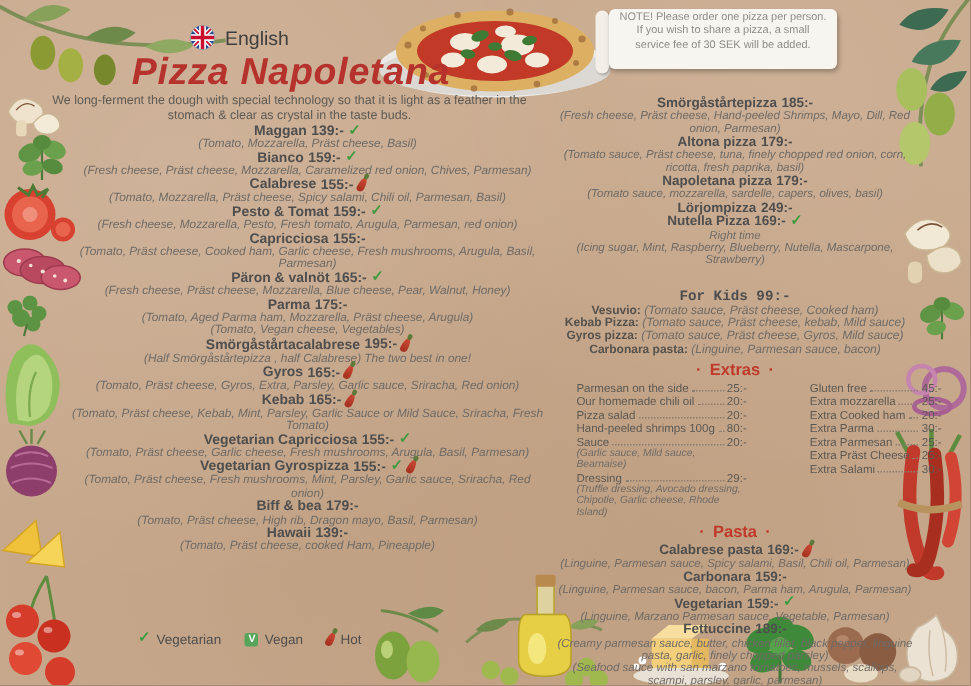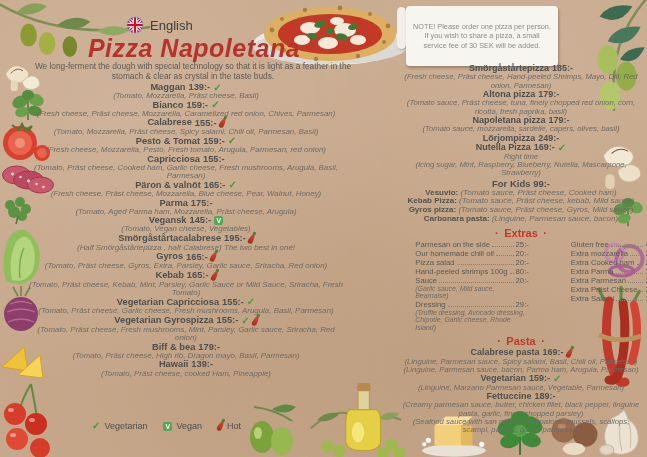--- a/index.html
+++ b/index.html
@@ -16,35 +16,35 @@
   .deco{position:absolute;pointer-events:none;}
   .deco svg{display:block;width:100%;height:100%;}
 
   
   .lang{position:absolute;left:126px;top:16px;display:flex;align-items:center;gap:6px;cursor:pointer;}
   .lang .txt{font-size:13px;color:#3e3e3e;}
 
   
   .note-pill{position:absolute;left:397px;top:7px;width:9px;height:42px;background:#f3efe8;border-radius:5px;box-shadow:1px 1px 2px rgba(0,0,0,.25);}
   .note{position:absolute;left:406px;top:6px;width:152px;min-height:40px;background:#f7f5f0;border-radius:4px;
-        box-shadow:1px 2px 3px rgba(0,0,0,.25);padding:16px 6px;box-sizing:border-box;
+        box-shadow:1px 2px 3px rgba(0,0,0,.25);padding:0 6px;box-sizing:border-box;
         font-size:7.3px;line-height:1.3;color:#8f8c86;text-align:center;}
 
   
   .pizza-photo{position:absolute;left:250px;top:0px;width:160px;height:68px;}
 
   
   .title{position:absolute;left:38px;top:34px;width:312px;text-align:center;
          font-size:25px;font-weight:bold;font-style:italic;color:#b5322d;letter-spacing:.5px;}
   .subtitle{position:absolute;left:26px;top:62px;width:334px;text-align:center;
             font-size:8.3px;line-height:1.18;color:#5d5a54;}
 
   
-  .col-left{position:absolute;left:29px;top:83px;width:314px;text-align:center;}
-  .col-right{position:absolute;left:400px;top:64px;width:242px;text-align:center;}
+  .col-left{position:absolute;left:48px;top:83px;width:314px;text-align:center;}
+  .col-right{position:absolute;left:369px;top:64px;width:242px;text-align:center;}
 
   .mname{font-size:9.3px;line-height:9.2px;font-weight:bold;color:#4e4e4e;}
   .mname .price{margin-left:3px;}
   .mdesc{font-size:7.9px;line-height:8.5px;font-style:italic;color:#6f6b66;}
   .mnote{font-size:7.6px;line-height:8.4px;font-style:italic;color:#6f6b66;}
   .col-right .mname{font-size:9px;line-height:9.4px;}
   .col-right .mdesc{font-size:7.7px;line-height:8.3px;}
 
   
   .ic{display:inline-block;vertical-align:middle;margin-left:3px;position:relative;}
@@ -52,21 +52,21 @@
   .ic-vegetarian::before{content:"\2713";}
   .ic-vegan{width:9px;height:9px;background:#57a55a;border-radius:2px;}
   .ic-vegan::before{content:"V";position:absolute;left:0;right:0;top:0;color:#fff;font-size:7px;line-height:9px;font-weight:bold;text-align:center;}
   .ic-hot{width:5px;height:10px;background:linear-gradient(#cf4a35,#a32f1f);border-radius:50% 50% 60% 40%/75% 75% 25% 25%;transform:rotate(28deg);}
   .ic-hot::before{content:"";position:absolute;top:-3px;left:1px;width:2.5px;height:4px;background:#5d7a3a;border-radius:2px;}
 
   
   .shead{font-size:11px;font-weight:bold;color:#c0392b;margin:3px 0 1px;}
   .shead::before{content:"\00b7\2002";}
   .shead::after{content:"\2002\00b7";}
-  .khead{font-size:9.5px;font-weight:bold;color:#4e4e4e;margin-top:0;line-height:11px;}
+  .khead{font-size:9.5px;font-weight:bold;color:#4e4e4e;margin-top:14px;line-height:11px;font-family:Liberation Mono, monospace;}
   .kitem{font-size:8px;line-height:8.8px;}
   .kname{font-weight:bold;color:#55524d;}
   .kdesc{font-style:italic;color:#6f6b66;}
 
   
   .exwrap{display:flex;justify-content:center;gap:10px;text-align:left;margin-top:1px;}
   .excol{width:118px;margin-left:32px;}
   .excol2{width:108px;}
   .exrow{display:flex;align-items:baseline;font-size:7.7px;line-height:9px;color:#5c5953;}
   .exlabel{white-space:nowrap;}
@@ -391,21 +391,20 @@
         <div class="mname"><span>Päron &amp; valnöt</span><span class="price">165:-</span><span><span class="ic ic-vegetarian"></span></span></div>
         <div class="mdesc">(Fresh cheese, Präst cheese, Mozzarella, Blue cheese, Pear, Walnut, Honey)</div>
       </div>
 
       <div class="mitem">
         <div class="mname"><span>Parma</span><span class="price">175:-</span><span></span></div>
         <div class="mdesc">(Tomato, Aged Parma ham, Mozzarella, Präst cheese, Arugula)</div>
       </div>
 
       <div class="mitem">
-        <div class="mname"><span>Vegansk</span><span class="price">145:-</span><span><span class="ic ic-vegan"></span></span></div>
         <div class="mdesc">(Tomato, Vegan cheese, Vegetables)</div>
       </div>
 
       <div class="mitem">
         <div class="mname"><span>Smörgåstårtacalabrese</span><span class="price">195:-</span><span><span class="ic ic-hot"></span></span></div>
         <div class="mdesc">(Half Smörgåstårtepizza , half Calabrese) The two best in one!</div>
       </div>
 
       <div class="mitem">
         <div class="mname"><span>Gyros</span><span class="price">165:-</span><span><span class="ic ic-hot"></span></span></div>
@@ -608,20 +607,21 @@
     <div>
       <div class="shead">Pasta</div>
       <div>
 
           <div class="mitem">
             <div class="mname"><span>Calabrese pasta</span><span class="price">169:-</span><span><span class="ic ic-hot"></span></span></div>
             <div class="mdesc">(Linguine, Parmesan sauce, Spicy salami, Basil, Chili oil, Parmesan)</div>
           </div>
 
           <div class="mitem">
+            <div class="mname"><span>Carbonara</span><span class="price">159:-</span><span></span></div>
             <div class="mdesc">(Linguine, Parmesan sauce, bacon, Parma ham, Arugula, Parmesan)</div>
           </div>
 
           <div class="mitem">
             <div class="mname"><span>Vegetarian</span><span class="price">159:-</span><span><span class="ic ic-vegetarian"></span></span></div>
             <div class="mdesc">(Linguine, Marzano Parmesan sauce, Vegetable, Parmesan)</div>
           </div>
 
           <div class="mitem">
             <div class="mname"><span>Fettuccine</span><span class="price">189:-</span><span></span></div>

